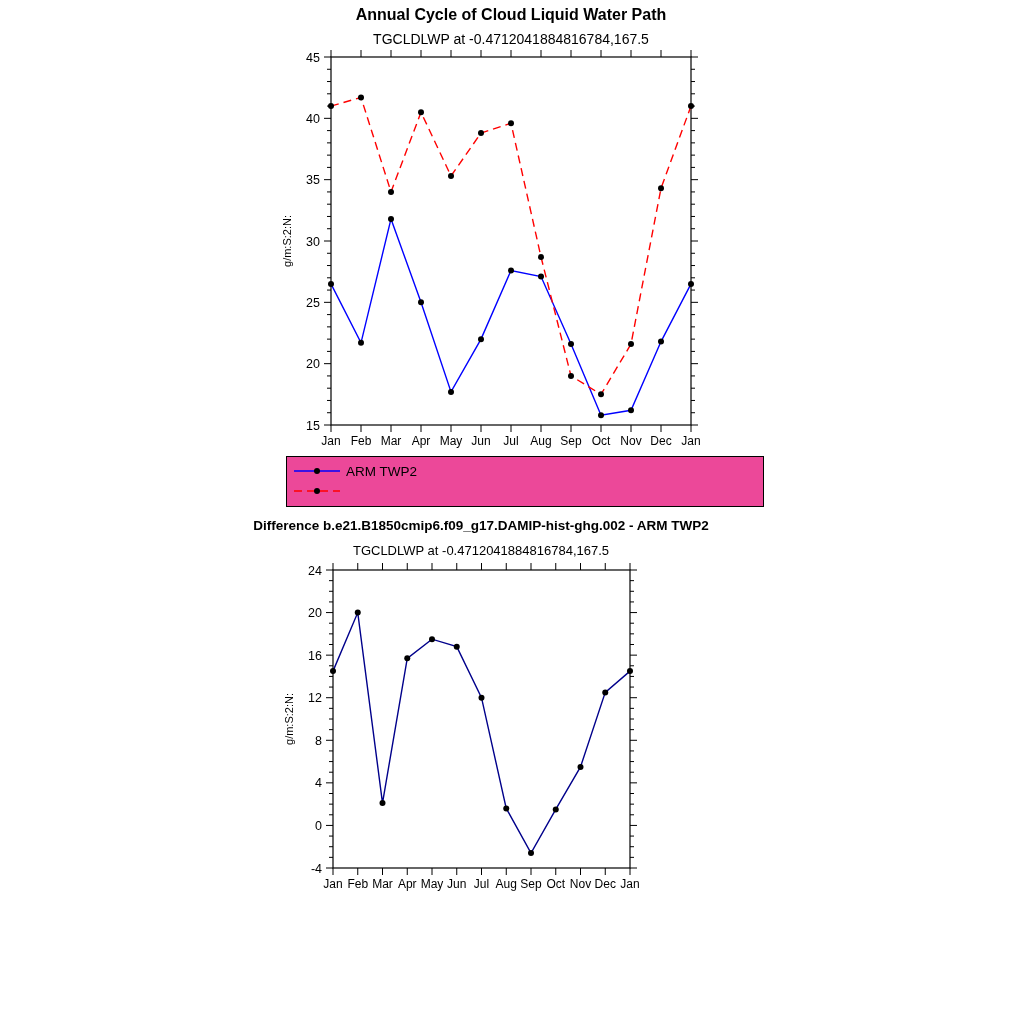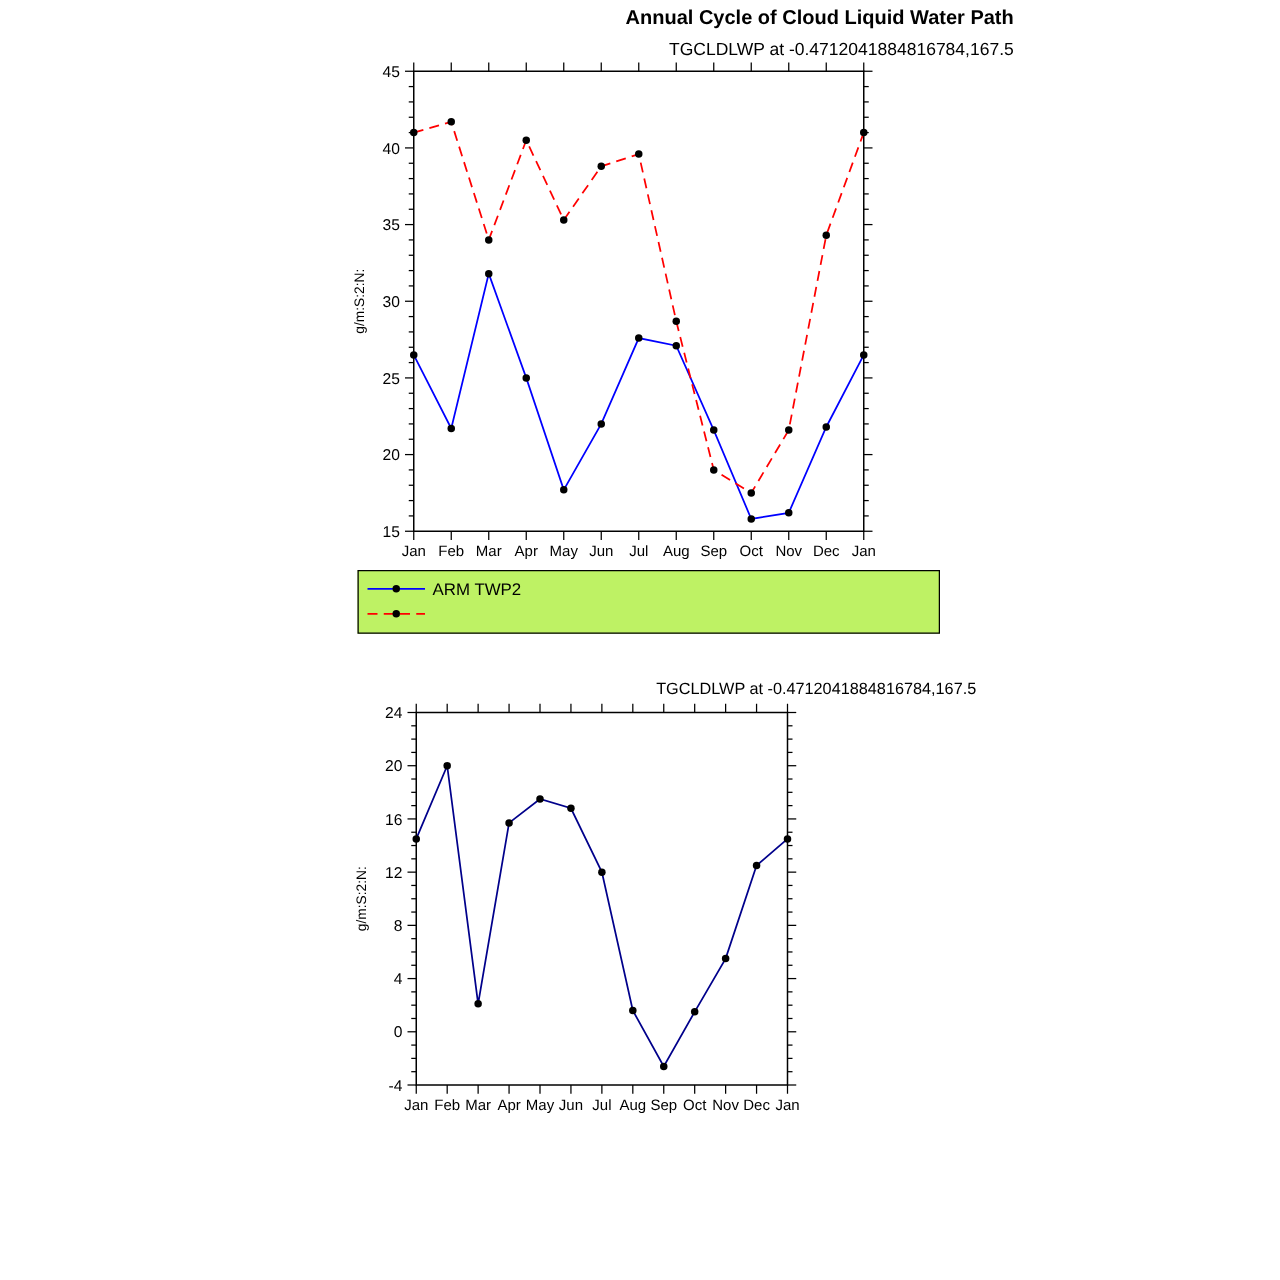--- a/index.html
+++ b/index.html
@@ -1,26 +1,26 @@
 <!DOCTYPE html>
 <html><head>
 <meta charset="utf-8">
 <style>
   html,body{margin:0;padding:0;background:#ffffff;}
   .page{position:relative;width:1024px;height:1024px;background:#ffffff;
         font-family:"Liberation Sans","DejaVu Sans",sans-serif;color:#000;overflow:hidden;}
   #charts{position:absolute;left:0;top:0;}
   svg text{font-family:"Liberation Sans","DejaVu Sans",sans-serif;fill:#000;}
-  .hd{position:absolute;text-align:right;white-space:nowrap;}
+  .hd{position:absolute;text-align:center;white-space:nowrap;}
   .top-title{left:211px;top:6px;width:600px;font-size:16px;font-weight:bold;}
   .top-subtitle{left:211px;top:31px;width:600px;font-size:14px;}
   .bottom-title{left:181px;top:518px;width:600px;font-size:13.5px;font-weight:bold;}
   .bottom-subtitle{left:181px;top:543px;width:600px;font-size:13px;}
   .legend{position:absolute;left:286px;top:456px;width:460px;border:1px solid #000;
-          background:#bef264;padding:4px 4px 5px 0;}
+          background:#ec4899;padding:4px 16px 5px 0;}
   .legend-row{display:flex;align-items:center;height:20px;}
   .legend-sample{margin-left:6px;flex:0 0 auto;}
   .legend-label{font-size:13.5px;margin-left:5px;white-space:nowrap;}
 </style>
 </head>
 <body>
 
 <div class="page">
 
   <svg id="charts" width="1024" height="1024">
@@ -311,15 +311,16 @@
       <span class="legend-label">ARM TWP2</span>
     </div>
     <div class="legend-row">
       <svg class="legend-sample" width="48" height="12">
         <line class="sample-line" x1="1" y1="6" x2="47" y2="6" stroke="#ff0000" stroke-width="1.4" stroke-dasharray="8,5"></line>
         <circle class="sample-dot" cx="24" cy="6" r="3" fill="#000000"></circle>
       </svg>
     </div>
   </div>
 
+  <div class="hd bottom-title">Difference b.e21.B1850cmip6.f09_g17.DAMIP-hist-ghg.002 - ARM TWP2</div>
   <div class="hd bottom-subtitle">TGCLDLWP at -0.4712041884816784,167.5</div>
 
 </div>
 
 </body></html>

